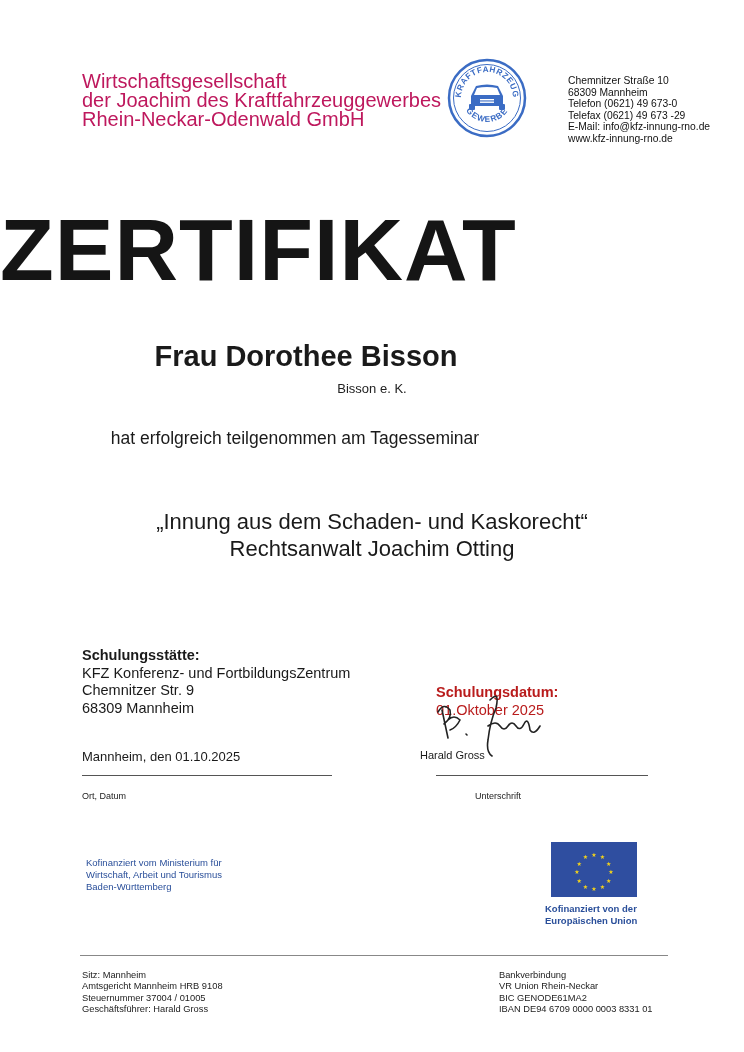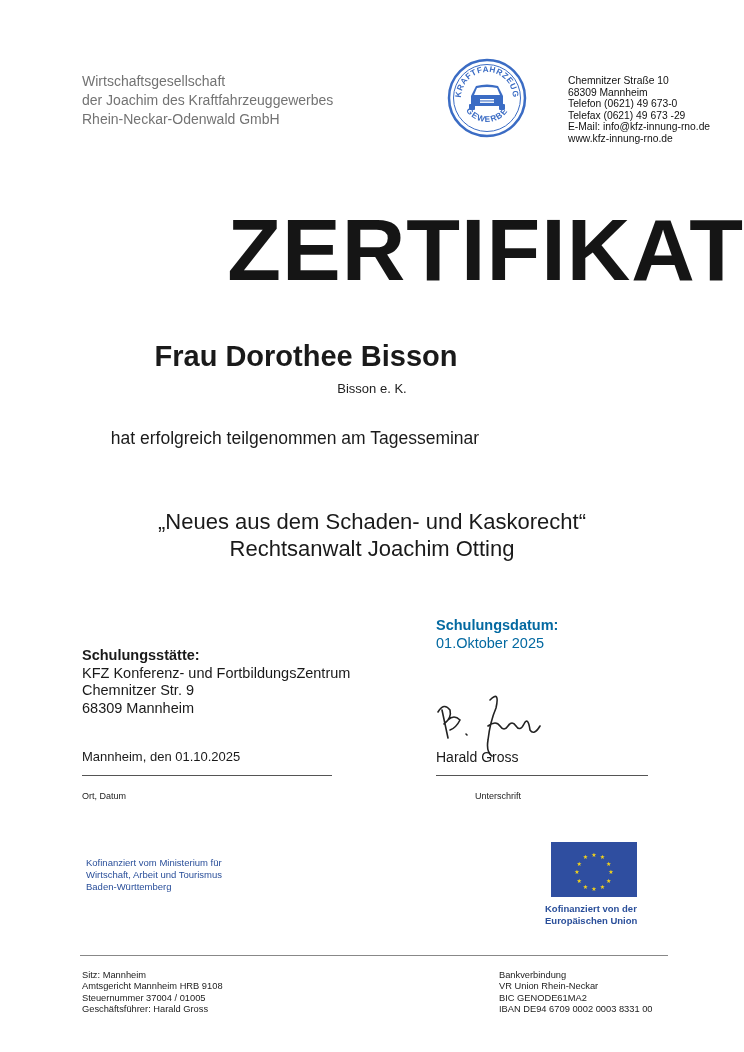--- a/index.html
+++ b/index.html
@@ -1,35 +1,35 @@
 <!DOCTYPE html>
 <html><head>
   <meta charset="utf-8">
   <style>
     html, body { margin: 0; padding: 0; }
     body {
       width: 744px; height: 1052px; background: #ffffff; position: relative;
       font-family: "Liberation Sans", sans-serif; color: #111; overflow: hidden;
     }
     .abs { position: absolute; }
-    .org { left: 82px; top: 72px; font-size: 14px; line-height: 19px; color: #737373; }
+    .org { left: 82px; top: 72px; font-size: 20px; line-height: 19px; color: #be185d; }
     .org div { white-space: nowrap; }
     .logo { left: 447px; top: 58px; width: 80px; height: 80px; }
     .contact { left: 568px; top: 75px; font-size: 10.3px; line-height: 11.6px; color: #111; }
     .contact div { white-space: nowrap; }
-    .title { left: 0; width: 744px; top: 200px; text-align: right; font-size: 88px; font-weight: bold; letter-spacing: 1px; color: #151515; line-height: 100px; }
+    .title { left: 0; width: 744px; top: 200px; text-align: left; font-size: 88px; font-weight: bold; letter-spacing: 1px; color: #151515; line-height: 100px; }
     .name { left: 0; width: 612px; top: 340px; text-align: center; font-size: 29px; font-weight: bold; color: #1a1a1a; }
     .company { left: 0; width: 744px; top: 381px; text-align: center; font-size: 13px; color: #222; }
     .participated { left: 0; width: 590px; top: 428px; text-align: center; font-size: 17.5px; color: #1a1a1a; }
     .seminar { left: 0; width: 744px; top: 508px; text-align: center; font-size: 22px; color: #1a1a1a; line-height: 27px; }
     .lbl-bold { font-weight: bold; font-size: 14.5px; }
     .venue { left: 82px; top: 647px; font-size: 14.5px; line-height: 17.5px; color: #1a1a1a; }
-    .datebox { left: 436px; top: 617px; font-size: 14.5px; line-height: 17.5px; color: #0369a1; }
+    .datebox { left: 436px; top: 684px; font-size: 14.5px; line-height: 17.5px; color: #b91c1c; }
     .placedate { left: 82px; top: 749px; font-size: 13px; color: #1a1a1a; }
-    .signer { left: 436px; top: 749px; font-size: 14px; color: #1a1a1a; text-align: center; }
+    .signer { left: 420px; top: 749px; font-size: 11px; color: #1a1a1a; text-align: center; }
     .sig { left: 430px; top: 690px; width: 120px; height: 70px; }
     .line1 { left: 82px; top: 775px; width: 250px; border-top: 1px solid #555; }
     .line2 { left: 436px; top: 775px; width: 212px; border-top: 1px solid #555; }
     .cap { font-size: 9px; color: #222; }
     .cap1 { left: 82px; top: 791px; }
     .cap2 { left: 436px; top: 791px; margin-left: 39px; }
     .bw { left: 86px; top: 857px; font-size: 9.5px; line-height: 12px; font-weight: normal; color: #2a4f9a; }
     .eu-flag { left: 551px; top: 842px; width: 86px; height: 55px; background: #2f4ea0; }
     .eu-text { left: 545px; top: 903px; font-size: 9.5px; line-height: 12px; font-weight: bold; color: #2a4f9a; }
     .footer-line { left: 80px; top: 955px; width: 588px; border-top: 1px solid #888; }
@@ -78,21 +78,21 @@
   <div>www.kfz-innung-rno.de</div>
 </div>
 
 <div class="abs title">ZERTIFIKAT</div>
 
 <div class="abs name">Frau Dorothee Bisson</div>
 <div class="abs company">Bisson e. K.</div>
 <div class="abs participated">hat erfolgreich teilgenommen am Tagesseminar</div>
 
 <div class="abs seminar">
-  <div>„Neues aus dem Schaden- und Kaskorecht“</div>
+  <div>„Innung aus dem Schaden- und Kaskorecht“</div>
   <div>Rechtsanwalt Joachim Otting</div>
 </div>
 
 <div class="abs venue">
   <div class="lbl-bold">Schulungsstätte:</div>
   <div>KFZ Konferenz- und FortbildungsZentrum</div>
   <div>Chemnitzer Str. 9</div>
   <div>68309 Mannheim</div>
 </div>
 
@@ -153,14 +153,14 @@
   <div>Sitz: Mannheim</div>
   <div>Amtsgericht Mannheim HRB 9108</div>
   <div>Steuernummer 37004 / 01005</div>
   <div>Geschäftsführer: Harald Gross</div>
 </div>
 
 <div class="abs foot-right">
   <div>Bankverbindung</div>
   <div>VR Union Rhein-Neckar</div>
   <div>BIC GENODE61MA2</div>
-  <div>IBAN DE94 6709 0002 0003 8331 00</div>
+  <div>IBAN DE94 6709 0000 0003 8331 01</div>
 </div>
 
 </body></html>

